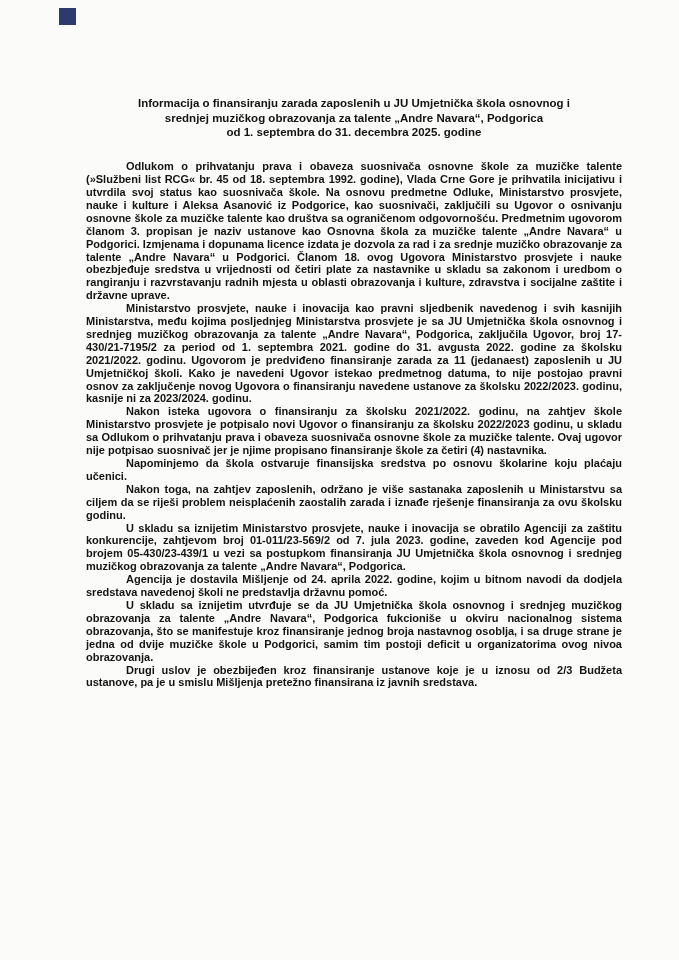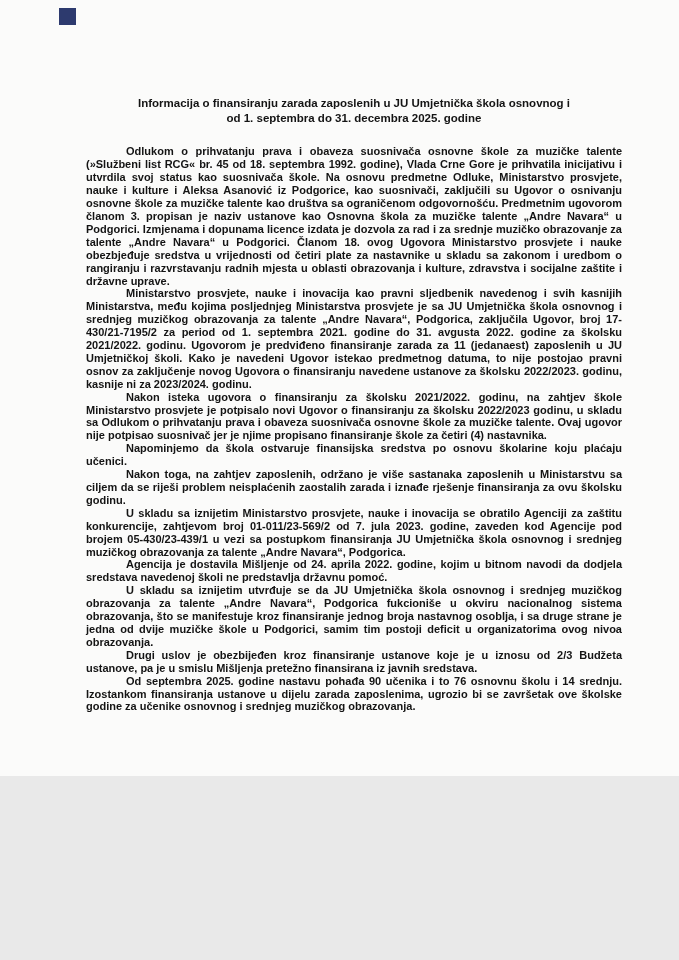--- a/index.html
+++ b/index.html
@@ -3,21 +3,21 @@
 <meta charset="utf-8">
 <style>
   html, body {
     margin: 0;
     padding: 0;
     background: #e9e9e9;
   }
   .page {
     position: relative;
     width: 679px;
-    height: 776px;
+    height: 960px;
     margin: 0 auto;
     background: var(--page-bg, #fbfbfa);
     font-family: "Liberation Sans", sans-serif;
     color: var(--text-color, #141414);
     overflow: hidden;
     box-sizing: border-box;
   }
   .corner-mark {
     position: absolute;
     left: 59px;
@@ -52,28 +52,28 @@
   }
 </style>
 </head>
 <body>
 
 <div class="page">
   <div class="corner-mark"></div>
   <div class="content">
     <div class="doc-title">
       <div>Informacija o finansiranju zarada zaposlenih u JU Umjetnička škola osnovnog i</div>
+      <div>srednjej muzičkog obrazovanja za talente „Andre Navara“, Podgorica</div>
       <div>od 1. septembra do 31. decembra 2025. godine</div>
     </div>
     <div class="doc-body">
       <p>Odlukom o prihvatanju prava i obaveza suosnivača osnovne škole za muzičke talente (»Službeni list RCG« br.  45 od 18. septembra 1992. godine), Vlada Crne Gore je prihvatila inicijativu i utvrdila svoj status kao suosnivača škole. Na osnovu predmetne Odluke, Ministarstvo prosvjete, nauke i kulture  i  Aleksa Asanović iz Podgorice, kao suosnivači, zaključili su Ugovor o osnivanju osnovne škole za muzičke talente kao društva sa ograničenom odgovornošću. Predmetnim ugovorom članom 3. propisan je naziv ustanove kao Osnovna škola za muzičke talente „Andre Navara“ u Podgorici. Izmjenama i dopunama licence izdata je dozvola za rad i za srednje muzičko obrazovanje za talente „Andre Navara“ u Podgorici. Članom 18. ovog Ugovora Ministarstvo prosvjete i nauke obezbjeđuje sredstva u vrijednosti od četiri plate za nastavnike u skladu sa zakonom i uredbom o rangiranju i razvrstavanju radnih mjesta u oblasti obrazovanja i kulture, zdravstva i socijalne zaštite i državne uprave.</p>
       <p>Ministarstvo prosvjete, nauke i inovacija kao pravni sljedbenik navedenog i svih kasnijih Ministarstva, među kojima posljednjeg Ministarstva prosvjete je sa JU Umjetnička škola osnovnog i srednjeg muzičkog obrazovanja za talente „Andre Navara“, Podgorica, zaključila Ugovor, broj 17-430/21-7195/2 za period od 1. septembra 2021. godine do 31. avgusta 2022. godine za školsku 2021/2022. godinu. Ugovorom je predviđeno finansiranje zarada za 11 (jedanaest) zaposlenih u JU Umjetničkoj školi.  Kako je navedeni Ugovor istekao predmetnog datuma, to nije postojao pravni osnov za zaključenje novog Ugovora o finansiranju navedene ustanove za školsku 2022/2023. godinu, kasnije ni za 2023/2024. godinu.</p>
       <p>Nakon isteka ugovora o finansiranju za školsku 2021/2022. godinu, na zahtjev škole Ministarstvo prosvjete je potpisalo novi Ugovor o finansiranju za školsku 2022/2023 godinu, u skladu sa Odlukom o prihvatanju prava i obaveza suosnivača osnovne škole za muzičke talente. Ovaj ugovor nije potpisao suosnivač jer je njime propisano finansiranje škole za četiri (4) nastavnika.</p>
       <p>Napominjemo da škola ostvaruje finansijska sredstva po osnovu školarine koju plaćaju učenici.</p>
       <p>Nakon toga, na zahtjev zaposlenih, održano je više sastanaka zaposlenih u Ministarstvu sa ciljem da se riješi problem neisplaćenih zaostalih zarada i iznađe rješenje finansiranja za ovu školsku godinu.</p>
       <p>U skladu sa iznijetim Ministarstvo prosvjete, nauke i inovacija se obratilo Agenciji za zaštitu konkurencije, zahtjevom broj 01-011/23-569/2 od 7. jula 2023. godine, zaveden kod Agencije pod brojem 05-430/23-439/1 u vezi sa postupkom finansiranja JU Umjetnička škola osnovnog i srednjeg muzičkog obrazovanja za talente „Andre Navara“, Podgorica.</p>
       <p>Agencija je dostavila Mišljenje od 24. aprila 2022. godine, kojim u bitnom navodi da dodjela sredstava navedenoj školi ne predstavlja državnu pomoć.</p>
       <p>U skladu sa iznijetim utvrđuje se da JU Umjetnička škola osnovnog i srednjeg muzičkog obrazovanja za talente „Andre Navara“, Podgorica fukcioniše u okviru nacionalnog sistema obrazovanja, što se manifestuje kroz finansiranje jednog broja nastavnog osoblja, i sa druge strane je jedna od dvije muzičke škole u Podgorici, samim tim postoji deficit u organizatorima ovog nivoa obrazovanja.</p>
       <p>Drugi uslov je obezbijeđen kroz finansiranje ustanove koje je u iznosu od 2/3 Budžeta ustanove, pa je u smislu Mišljenja pretežno finansirana iz javnih sredstava.</p>
-      <p>Od septembra 2025. godine nastavu pohađa 90 učenika i to 76 osnovnu školu i 14 srednju. Izostankom finansiranja ustanove u dijelu zarada zaposlenima, ugrozio bi se završetak ove školske godine za učenike osnovnog i srednjeg muzičkog obrazovanja.</p>
     </div>
   </div>
 </div>
 
 </body></html>

